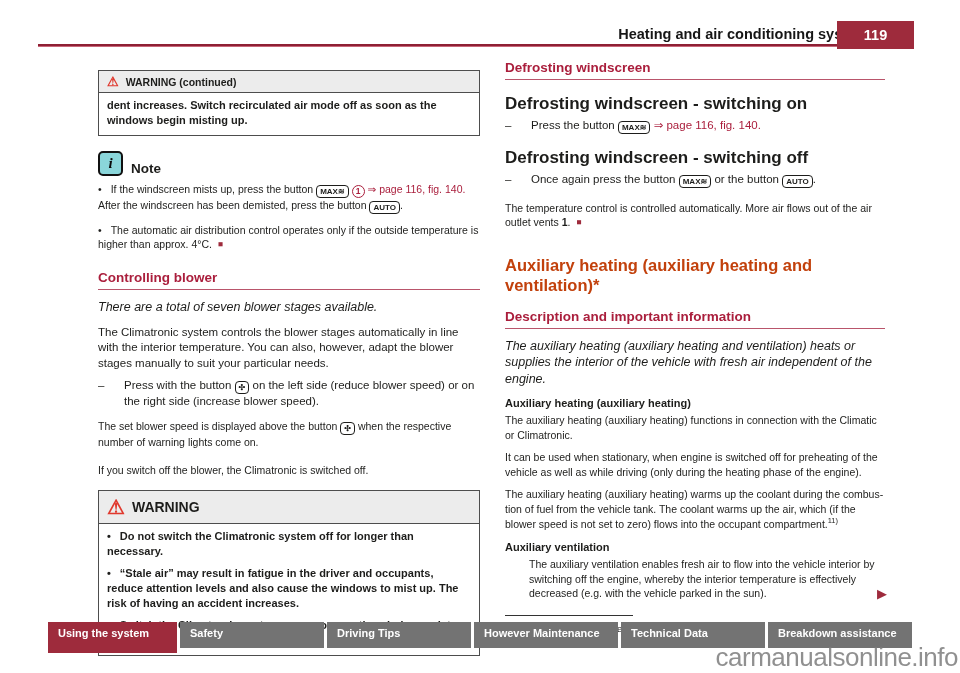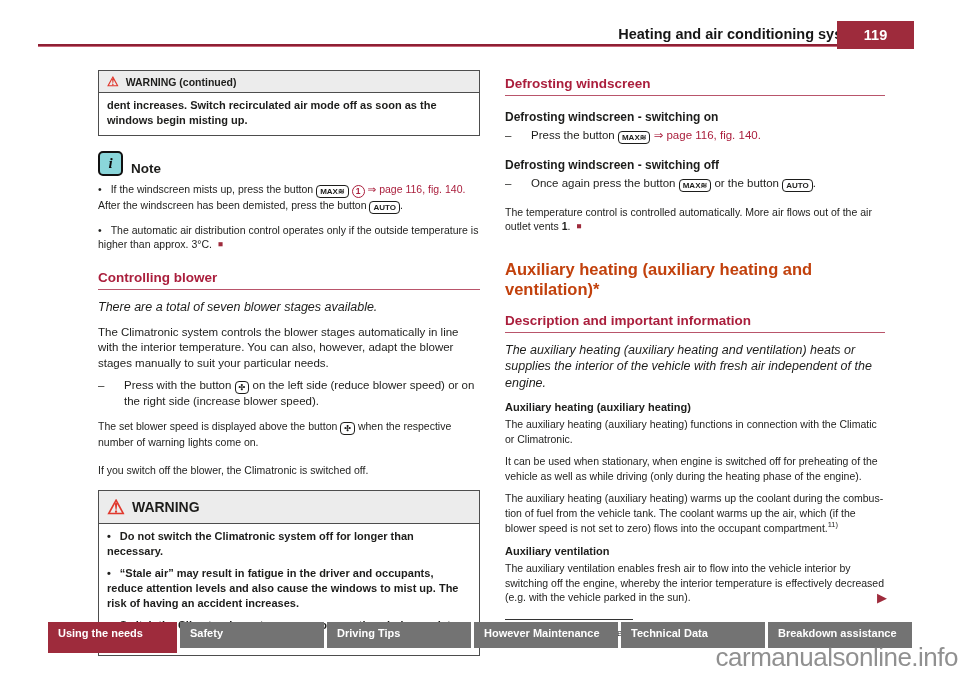--- a/index.html
+++ b/index.html
@@ -41,35 +41,35 @@
   .note-item{margin:6px 0 0 0;font-size:10.5px;line-height:1.38;}
 
   
   .sec-heading{color:#aa1e3c;font-size:13.5px;font-weight:bold;border-bottom:1.5px solid #b9556b;
                padding-bottom:4px;margin:18px 0 0 0;}
   .lead-italic{font-style:italic;font-size:12.5px;margin:9px 0 0 0;line-height:1.35;}
   .para-main{font-size:11.5px;line-height:1.34;margin:9px 0 0 0;}
   .para-sec{font-size:10.5px;line-height:1.38;margin:10px 0 0 0;}
   .dash-item{display:flex;margin:7px 0 0 0;font-size:11.5px;line-height:1.34;}
   .dash-item .dash{width:26px;flex:none;}
-  .bold-sub{font-size:12px;font-weight:bold;margin:14px 0 0 0;}
+  .bold-sub{font-size:17px;font-weight:bold;margin:14px 0 0 0;}
   .big-title{color:#c2410c;font-size:16.5px;font-weight:bold;margin:26px 0 0 0;line-height:1.2;}
   .endsq{color:#9e2b3c;font-size:8.5px;vertical-align:1px;margin-left:3px;}
   .red{color:#aa1e3c;}
   sup{font-size:7.5px;}
 
   
   .btn-pill{display:inline-block;border:1.2px solid #1d1d1b;border-radius:4px;padding:0 3px;
             font-size:8px;font-weight:bold;line-height:11px;vertical-align:-1px;background:#fff;white-space:nowrap;}
   .btn-pill .glyph{font-size:8px;}
   .callout-circle{display:inline-block;width:11px;height:11px;border:1.2px solid #aa1e3c;border-radius:50%;
                   color:#aa1e3c;font-size:8.5px;font-weight:bold;text-align:center;line-height:11px;vertical-align:-1px;}
 
   
-  .p-last-wrap{position:relative;}
+  .p-last-wrap{position:relative;margin-left:24px;}
   .next-arrow{position:absolute;right:-2px;bottom:1px;color:#9e2b3c;font-size:13px;line-height:1;}
   .foot-divider{width:128px;height:1.2px;background:#333;margin:14px 0 0 0;}
   .footnote{font-size:9.5px;margin:6px 0 0 0;color:#222;}
   .footnote sup{font-size:7px;}
 
   
   .footer-tabs{position:absolute;left:48px;top:622px;display:flex;gap:3px;}
   .tab{background:#737373;color:#fff;font-size:11px;font-weight:bold;width:144px;height:26px;
        padding:5px 0 0 10px;box-sizing:border-box;}
   .tab.first{width:129px;}
@@ -103,21 +103,21 @@
   </div>
   <p class="note-item">
     <span class="blt">•</span><span>If the windscreen mists up, press the button</span>
     <span class="btn-pill"><span>MAX</span><span class="glyph">≋</span></span>
     <span class="callout-circle">1</span>
     <span class="red">⇒ page 116, fig. 140.</span>
     <span>After the windscreen has been demisted, press the button</span>
     <span class="btn-pill">AUTO</span><span>.</span>
   </p>
   <p class="note-item" style="margin-top:9px">
-    <span class="blt">•</span><span>The automatic air distribution control operates only if the outside temperature is higher than approx. 3°C.</span>
+    <span class="blt">•</span><span>The automatic air distribution control operates only if the outside temperature is higher than approx. 4°C.</span>
     <span class="endsq">■</span>
   </p>
 
   <h2 class="sec-heading">Controlling blower</h2>
   <p class="lead-italic">There are a total of seven blower stages available.</p>
   <p class="para-main">The Climatronic system controls the blower stages automatically in line with the interior temperature. You can also, however, adapt the blower stages manually to suit your particular needs.</p>
   <div class="dash-item">
     <span class="dash">–</span>
     <span><span>Press with the button</span>
       <span class="btn-pill"><span class="glyph">✣</span></span>
@@ -138,21 +138,21 @@
     <div class="warnbox-body">
       <p><span class="blt">•</span><span>Do not switch the Climatronic system off for longer than necessary.</span></p>
       <p><span class="blt">•</span><span>“Stale air” may result in fatigue in the driver and occupants, reduce attention levels and also cause the windows to mist up. The risk of having an accident increases.</span></p>
       <p><span class="blt">•</span><span>Switch the Climatronic system on as soon as the windows mist up.</span><span class="endsq">■</span></p>
     </div>
   </div>
 </div>
 
 <div class="col" id="right-col">
 
-  <h2 class="sec-heading" style="margin-top:16px">Defrosting windscreen</h2>
+  <h2 class="sec-heading" style="margin-top:0">Defrosting windscreen</h2>
 
   <p class="bold-sub">Defrosting windscreen - switching on</p>
   <div class="dash-item" style="margin-top:4px">
     <span class="dash">–</span>
     <span><span>Press the button</span>
       <span class="btn-pill"><span>MAX</span><span class="glyph">≋</span></span>
       <span class="red">⇒ page 116, fig. 140.</span></span>
   </div>
 
   <p class="bold-sub">Defrosting windscreen - switching off</p>
@@ -188,21 +188,21 @@
   </div>
 
   <div class="foot-divider"></div>
   <p class="footnote">
     <sup>11)</sup>
     <span>However the coolant does not warm up the engine.</span>
   </p>
 </div>
 
 <div class="footer-tabs">
-  <div class="tab first active">Using the needs</div>
+  <div class="tab first active">Using the system</div>
   <div class="tab">Safety</div>
   <div class="tab">Driving Tips</div>
   <div class="tab">However Maintenance</div>
   <div class="tab">Technical Data</div>
   <div class="tab">Breakdown assistance</div>
 </div>
 
 <div class="watermark">carmanualsonline.info</div>
 
 </body></html>

